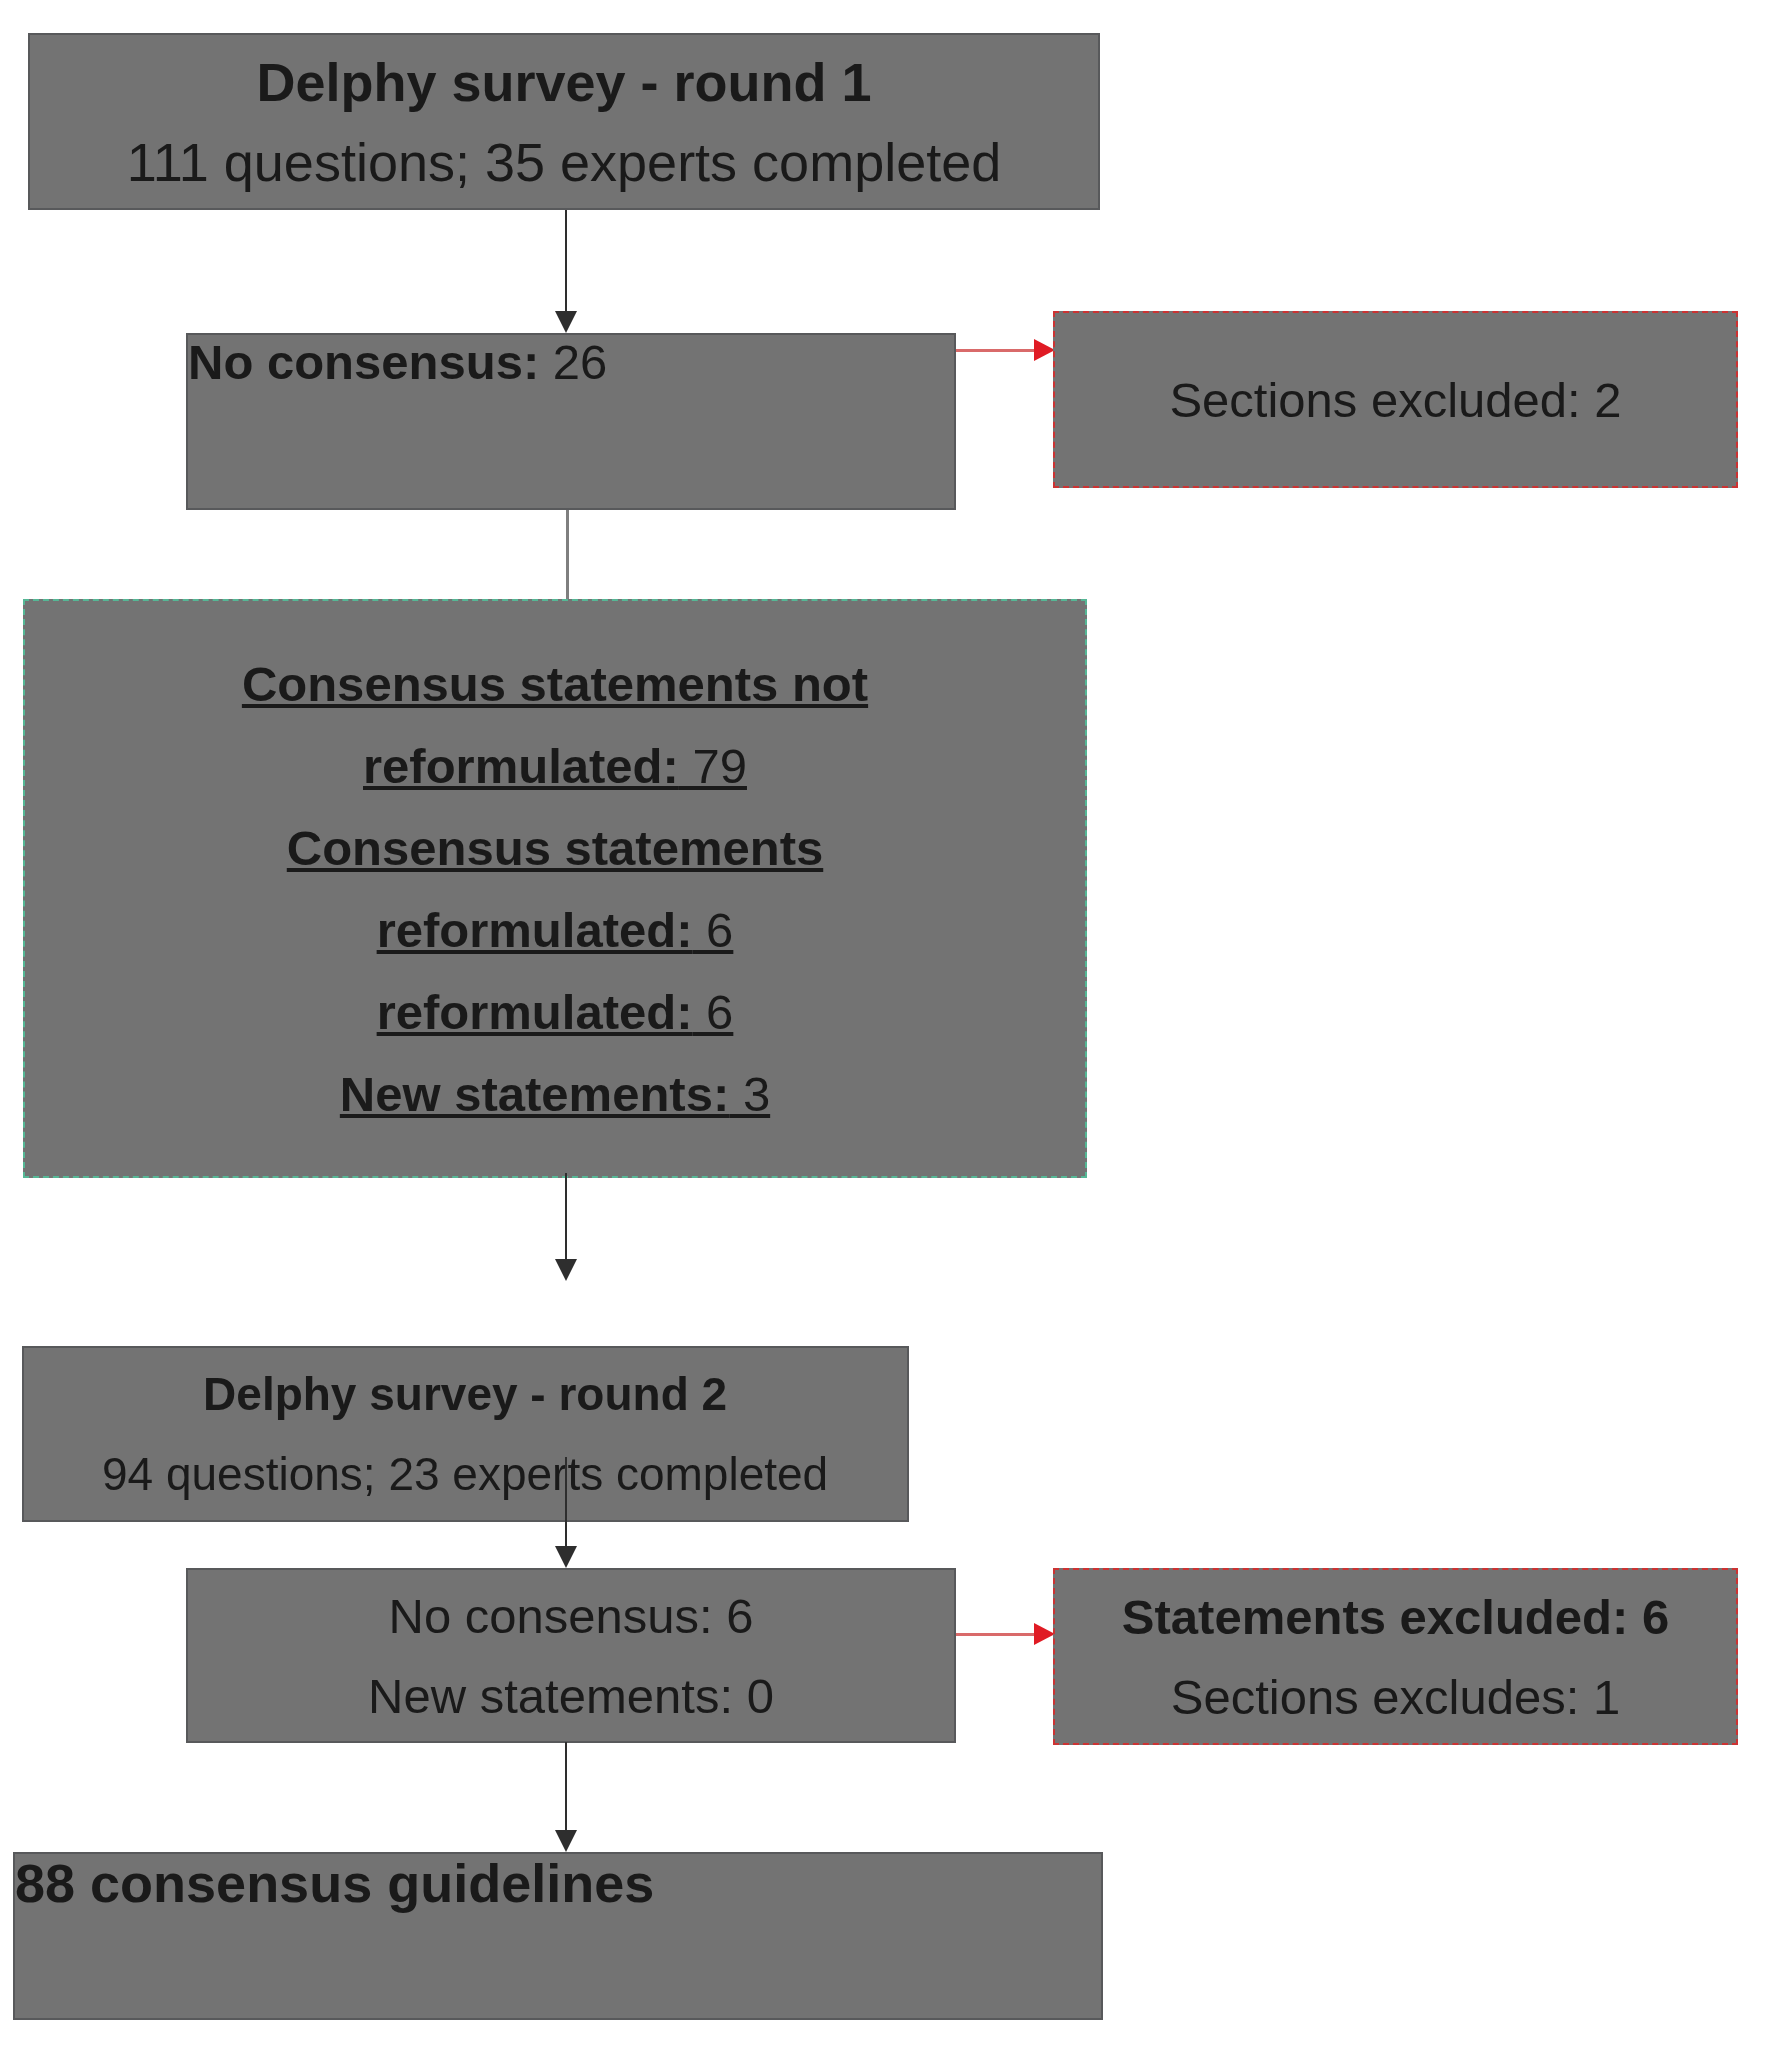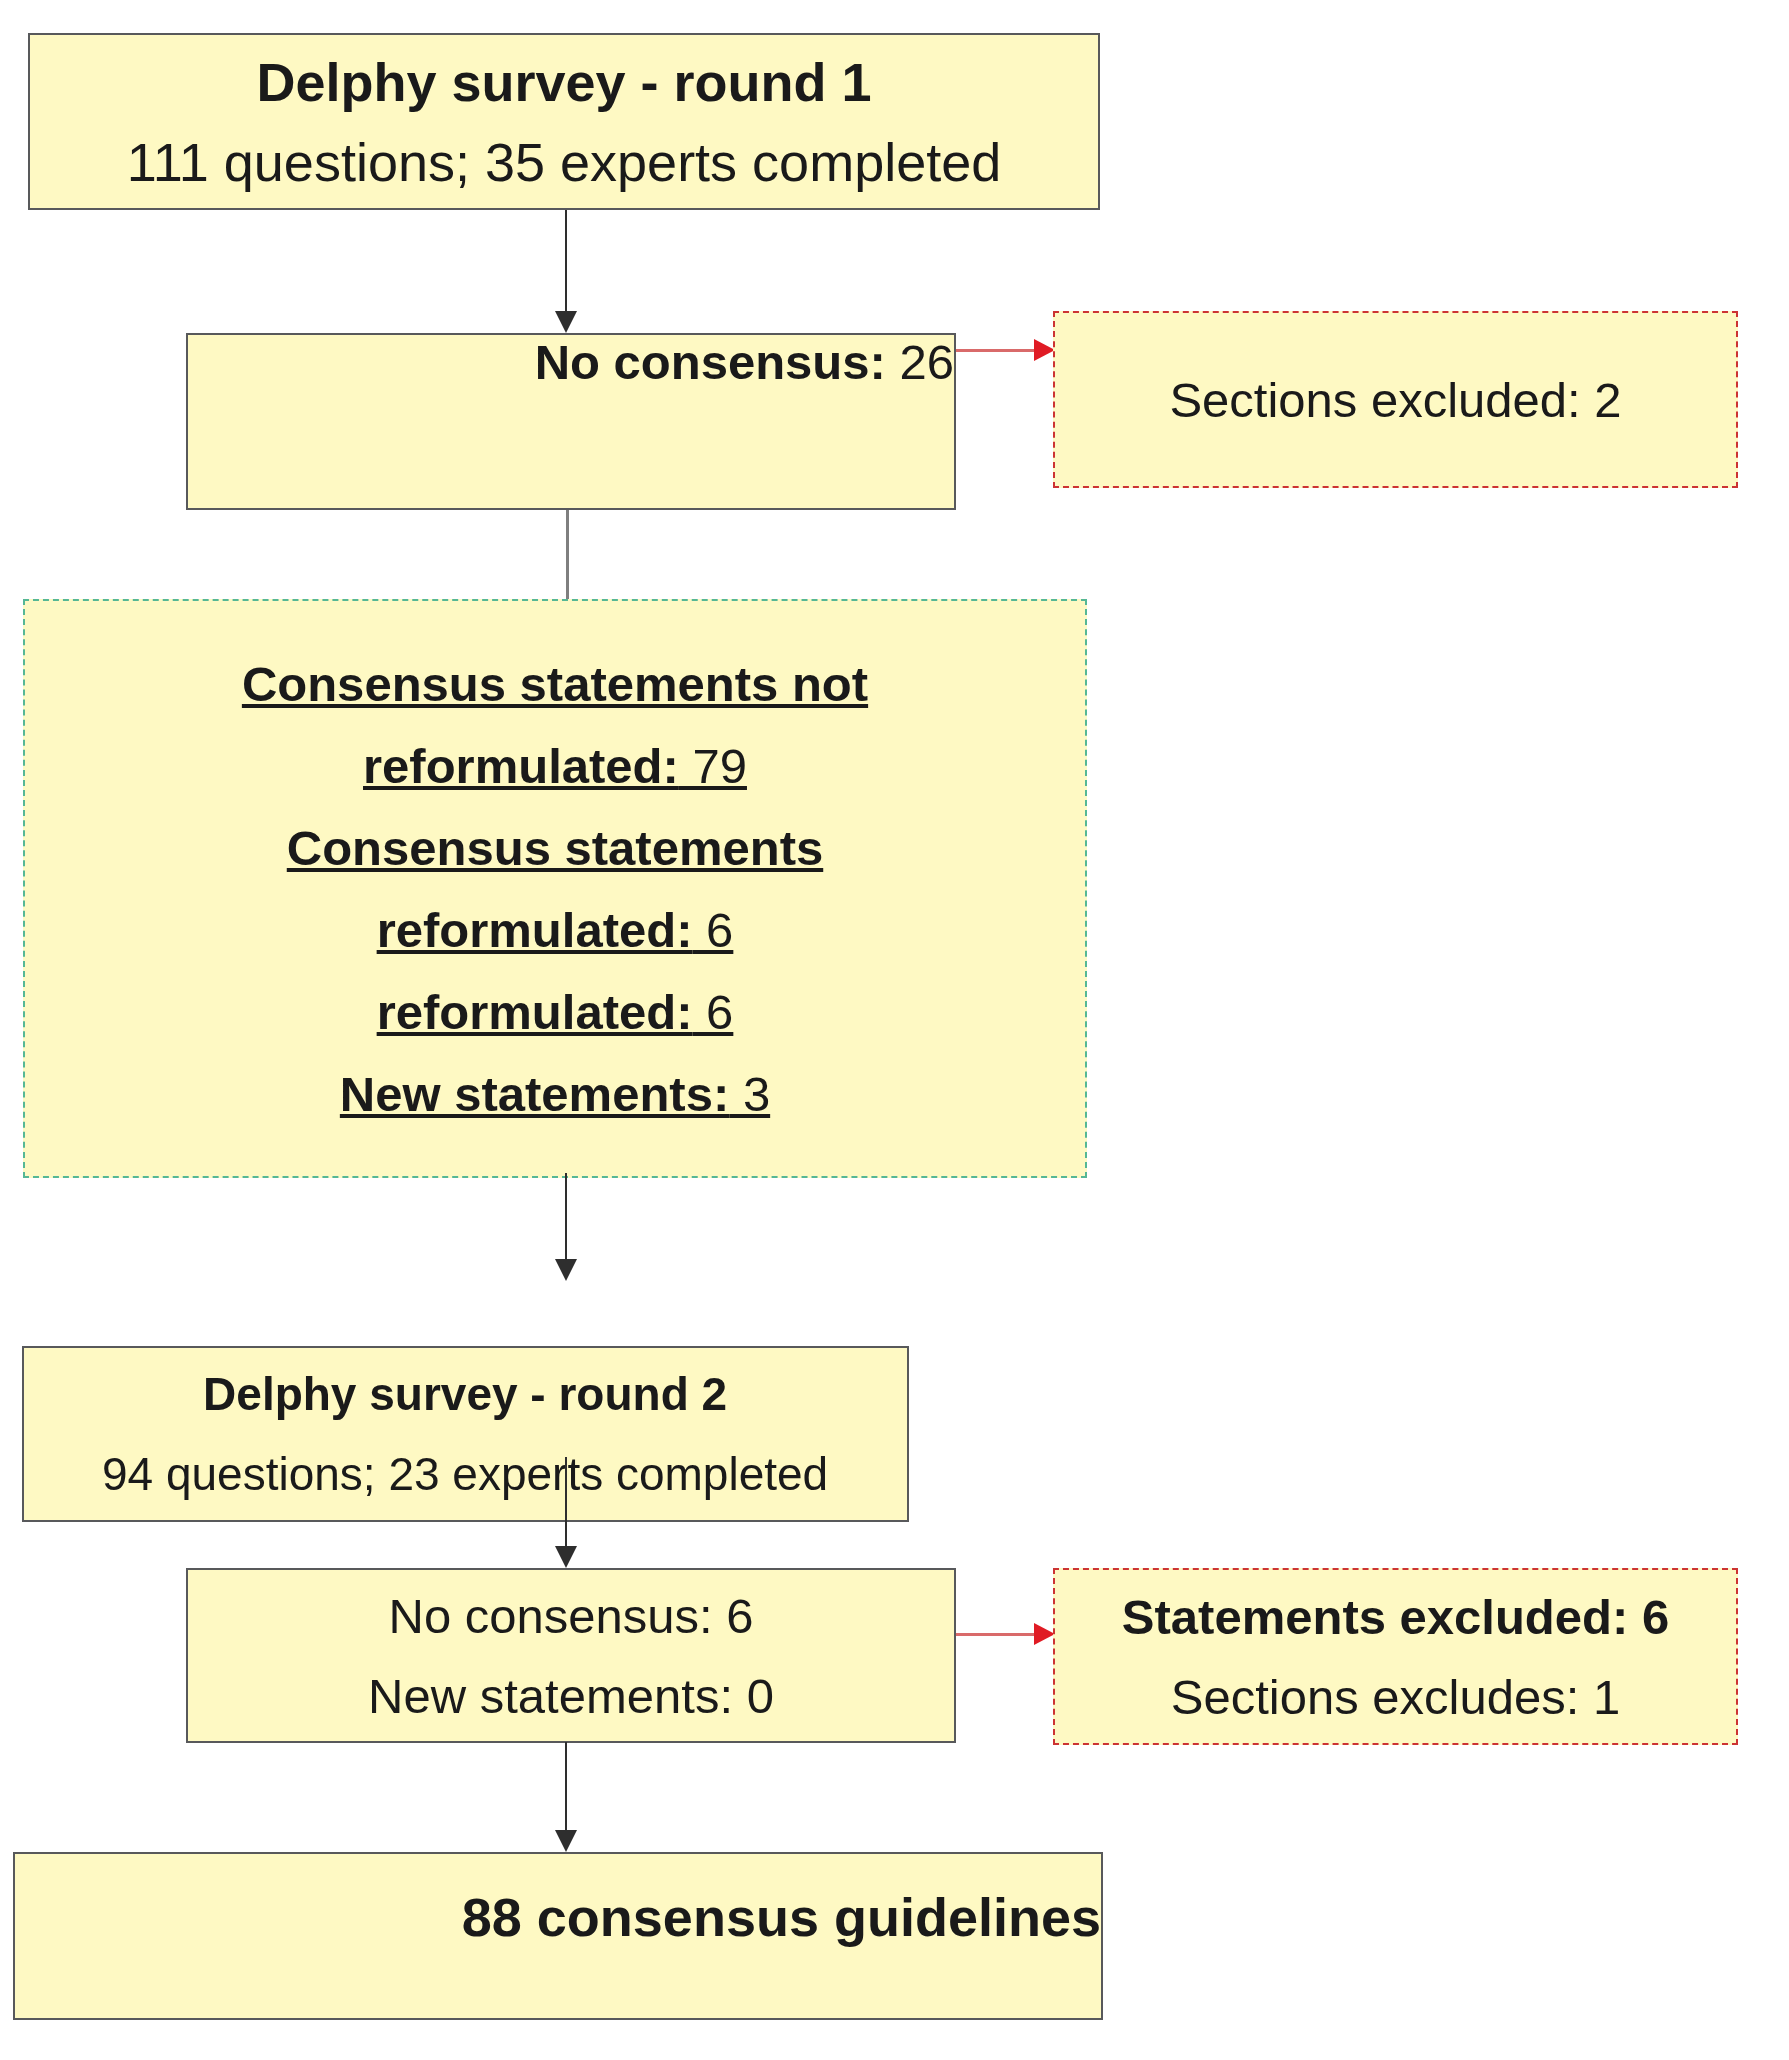--- a/index.html
+++ b/index.html
@@ -8,37 +8,37 @@
     width:1789px;
     height:2061px;
     background:#ffffff;
     font-family:"Liberation Sans", sans-serif;
     color:#1a1a1a;
     overflow:hidden;
   }
   .box{
     position:absolute;
     box-sizing:border-box;
-    background:#fef9c3;
+    background:#737373;
     border:2.6px solid #58595b;
-    text-align:right;
+    text-align:left;
   }
   .flexcenter{
     display:flex;
     flex-direction:column;
     justify-content:center;
     align-items:center;
   }
   .b{font-weight:700;}
   
   .box-round1{left:28px;top:33px;width:1072px;height:177px;font-size:54px;line-height:80px;}
   .box-noc1{left:186px;top:333px;width:770px;height:177px;font-size:49px;line-height:54px;}
   .box-round2{left:21.6px;top:1346px;width:887px;height:176px;font-size:46px;line-height:80px;}
   .box-noc2{left:186px;top:1568px;width:770px;height:175px;font-size:49px;line-height:80px;font-weight:400;}
-  .box-result{left:13px;top:1852px;width:1090px;height:168px;font-size:54px;line-height:59px;padding-top:34px;font-weight:700;}
+  .box-result{left:13px;top:1852px;width:1090px;height:168px;font-size:54px;line-height:59px;font-weight:700;}
   
   .redbox{
     border:2.6px dashed #cc3333;
     font-size:49px;line-height:80px;
   }
   .redbox-1{left:1053px;top:311px;width:685px;height:177px;}
   .redbox-2{left:1053px;top:1568px;width:685px;height:177px;}
   
   .greenbox{
     left:23px;top:599px;width:1064px;height:579px;

